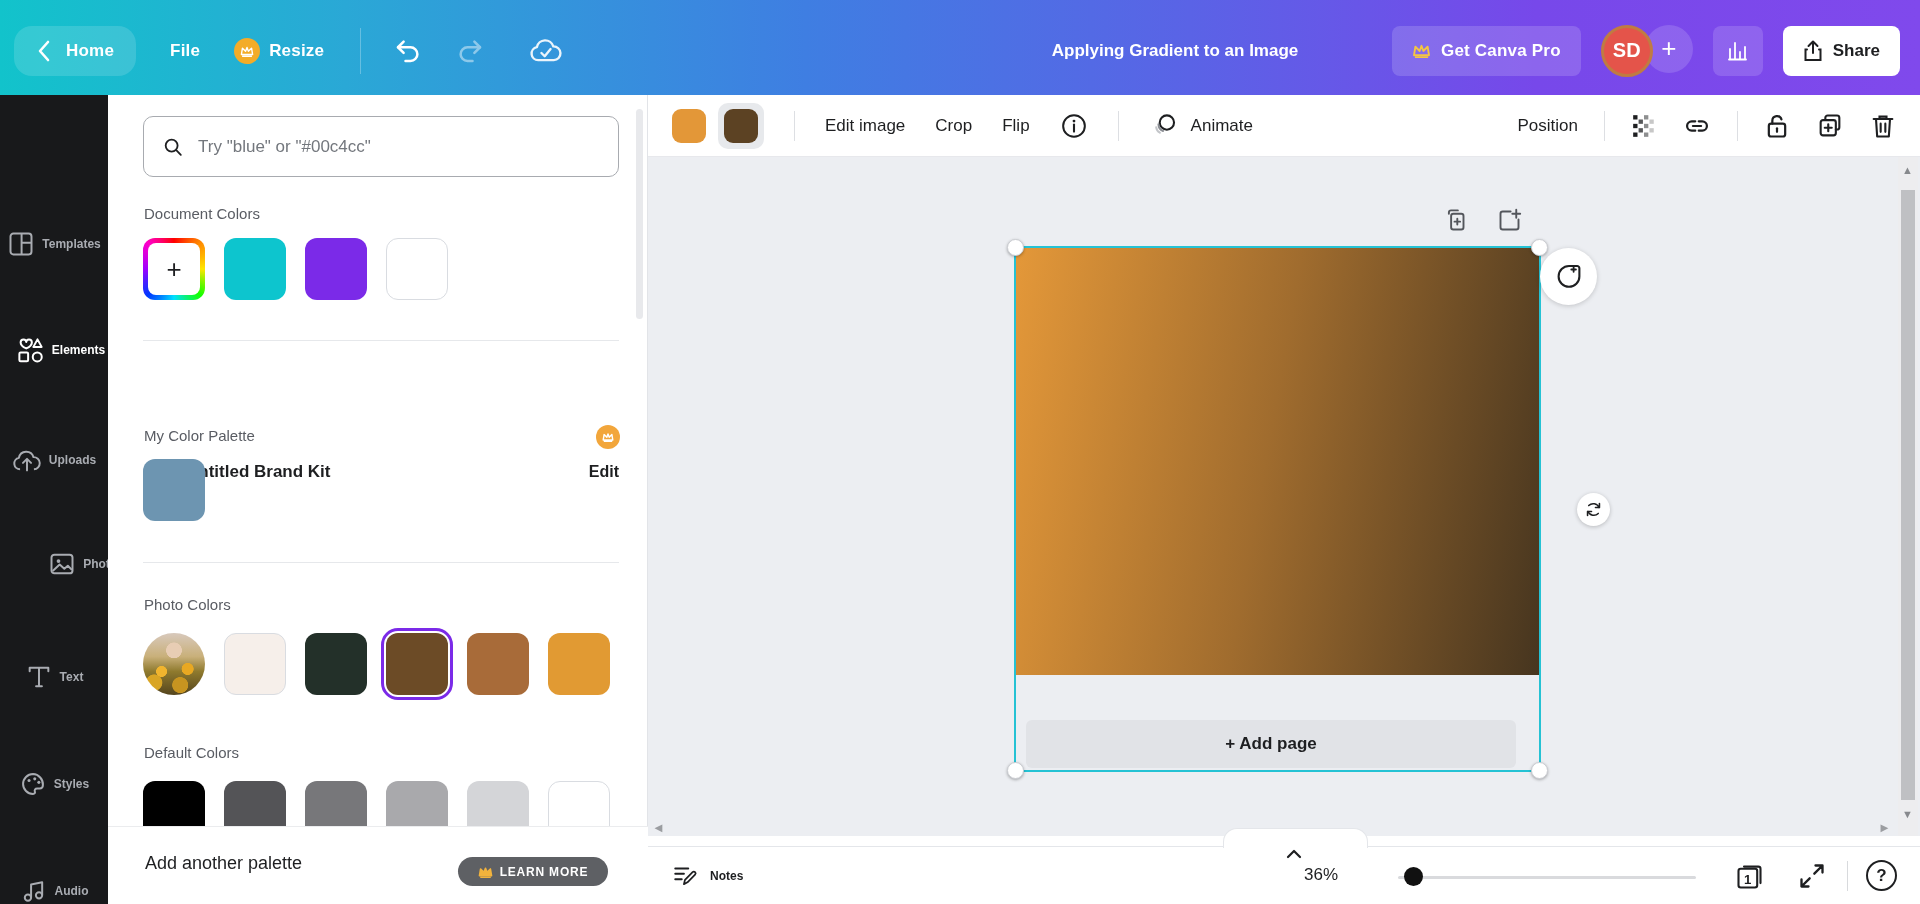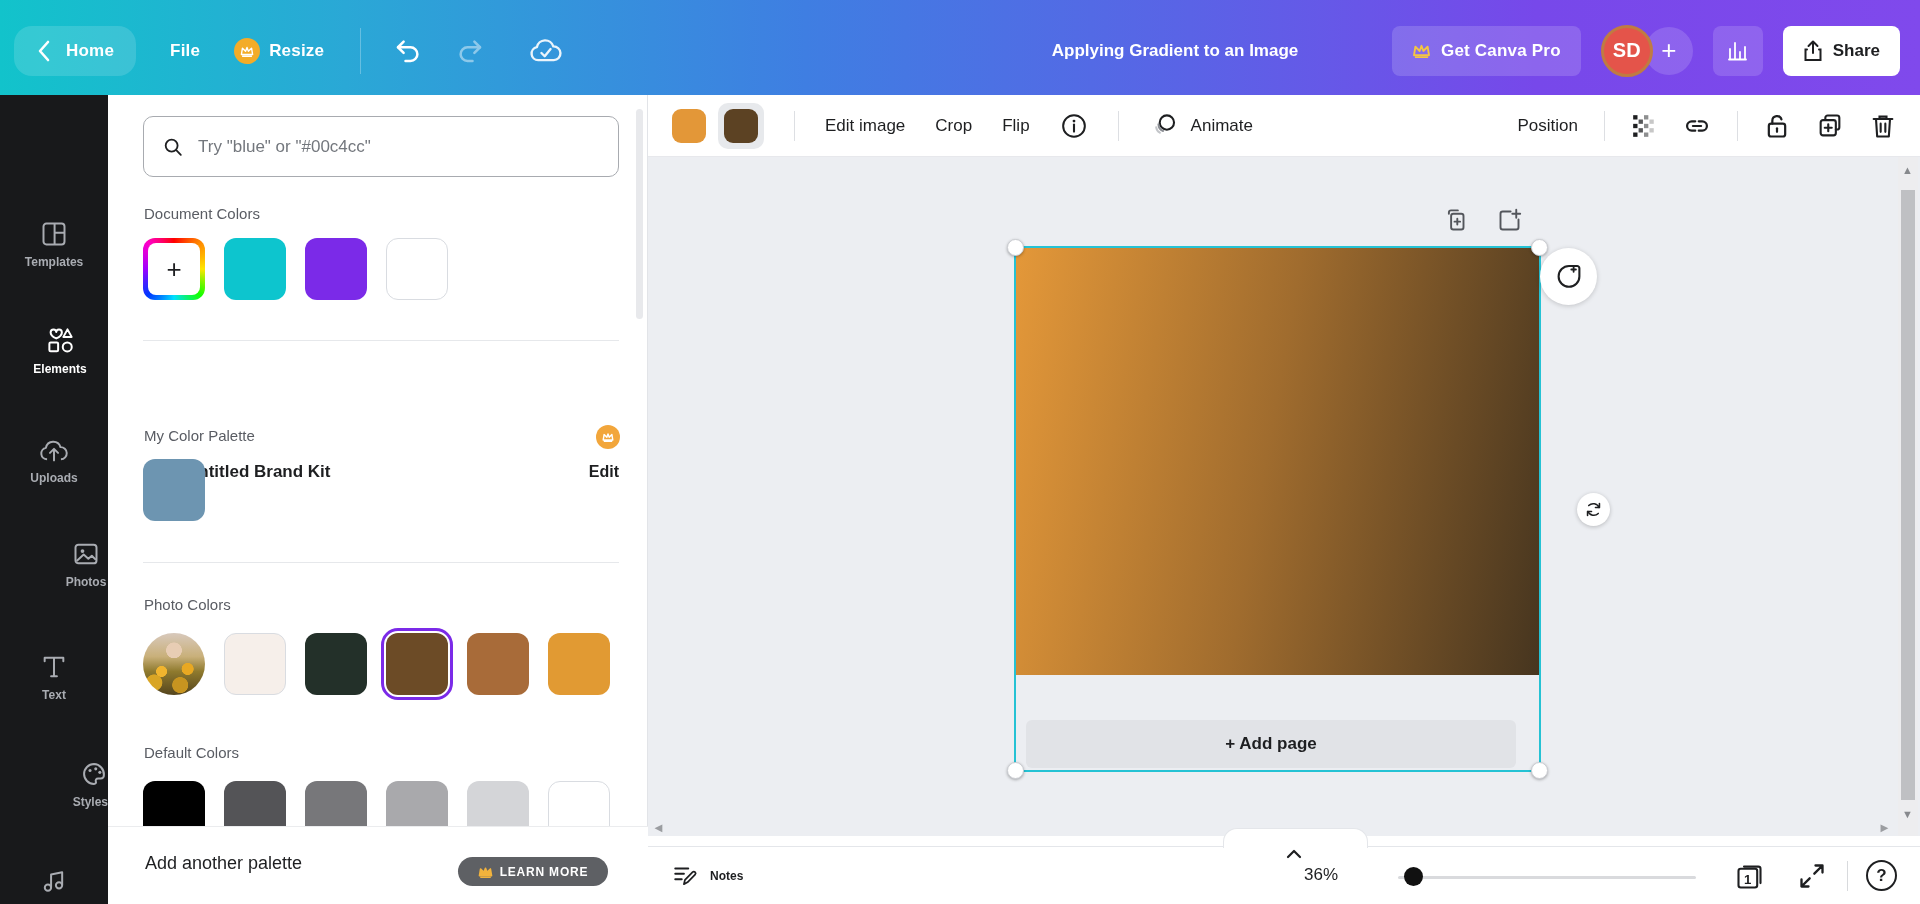--- a/index.html
+++ b/index.html
@@ -16,35 +16,35 @@
   .tb-item { margin-left:34px; cursor:pointer; }
   .crown-circle { width:26px; height:26px; border-radius:50%; background:#F3AC28;
     display:inline-flex; align-items:center; justify-content:center; margin-right:9px; vertical-align:middle; }
   .tb-div { width:1px; height:46px; background:rgba(255,255,255,.28); margin-left:36px; }
   .tb-icon { margin-left:32px; display:inline-flex; cursor:pointer; }
   #title { position:absolute; top:6px; height:89px; left:1175px; transform:translateX(-50%);
     display:flex; align-items:center; color:#fff; font-size:17px; font-weight:700; white-space:nowrap; }
   .tb-right { position:absolute; right:20px; top:6px; height:89px; display:flex; align-items:center; gap:20px; }
   .pro-btn { display:flex; align-items:center; gap:10px; background:rgba(255,255,255,.16);
     border-radius:8px; height:50px; padding:0 20px; cursor:pointer; }
-  .avatar-group { display:flex; align-items:center; }
+  .avatar-group { display:flex; }
   .plus-circle { width:48px; height:48px; border-radius:50%; background:rgba(255,255,255,.15);
     color:#fff; font-size:26px; font-weight:400; display:flex; align-items:center; justify-content:center;
     margin-left:-8px; cursor:pointer; }
   #avatar { width:52px; height:52px; border-radius:50%; background:#E4544A; border:3px solid #C07B42;
     color:#fff; font-size:20px; font-weight:700; display:flex; align-items:center; justify-content:center;
     z-index:2; cursor:pointer; }
   .chart-btn { width:50px; height:50px; border-radius:8px; background:rgba(255,255,255,.15);
     display:flex; align-items:center; justify-content:center; cursor:pointer; }
   .share-btn { height:50px; background:#fff; border-radius:8px; display:flex; align-items:center;
     gap:10px; padding:0 20px; color:#1E1F21; font-size:17px; font-weight:700; cursor:pointer; }
 
   
   #rail { position:absolute; left:0; top:95px; width:108px; height:809px; background:#18191B; }
-  .rail-item { position:absolute; left:0; width:108px; height:78px; display:flex; flex-direction:column;
+  .rail-item { position:absolute; left:0; width:108px; height:78px; display:flex; flex-direction:row;
     align-items:center; justify-content:center; gap:7px; color:#A9ACB2; cursor:pointer; }
   .rail-item.active { color:#FFFFFF; }
   .rail-label { font-size:12px; font-weight:600; }
 
   
   #panel { position:absolute; left:108px; top:95px; width:540px; height:809px; background:#fff;
     border-right:1px solid #E2E4E8; overflow:hidden; }
   #searchbox { position:absolute; left:35px; top:21px; width:476px; height:61px; border:1px solid #A8ABB0;
     border-radius:10px; display:flex; align-items:center; padding:0 18px; gap:14px; background:#fff; }
   #searchbox input { border:none; outline:none; font-size:17px; color:#1E1F21; width:100%;
@@ -240,21 +240,21 @@
         <path d="M4 18 L10 12.5 L14 16 L17 13.5 L20.5 17" fill="none" stroke="currentColor" stroke-width="1.7" stroke-linejoin="round"></path>
       </svg>
     <span class="rail-label">Photos</span>
   </div>
   <div class="rail-item" style="top:543px;">
     <svg width="28" height="28" viewBox="0 0 24 24">
         <path d="M4 4 h16 M4 4 v3 M20 4 v3 M12 4 v16 M9.5 20 h5" fill="none" stroke="currentColor" stroke-width="1.7" stroke-linecap="round"></path>
       </svg>
     <span class="rail-label">Text</span>
   </div>
-  <div class="rail-item" style="top:650px;align-items:flex-end;">
+  <div class="rail-item" style="top:650px;">
     <svg width="28" height="28" viewBox="0 0 24 24">
         <path d="M12 3.5 a8.5 8.5 0 1 0 0 17 c1.5 0 2 -1 1.6 -2 c-.5 -1.3 .2 -2.6 1.9 -2.6 h2.2 c1.7 0 2.8 -1 2.8 -3 A8.9 8.9 0 0 0 12 3.5 Z" fill="none" stroke="currentColor" stroke-width="1.7" stroke-linejoin="round"></path>
         <circle cx="8.6" cy="9" r="1.3" fill="currentColor"></circle>
         <circle cx="13.5" cy="7.6" r="1.3" fill="currentColor"></circle>
         <circle cx="17" cy="10.6" r="1.3" fill="currentColor"></circle>
       </svg>
     <span class="rail-label">Styles</span>
   </div>
   <div class="rail-item" style="top:757px;">
     <svg width="28" height="28" viewBox="0 0 24 24">

